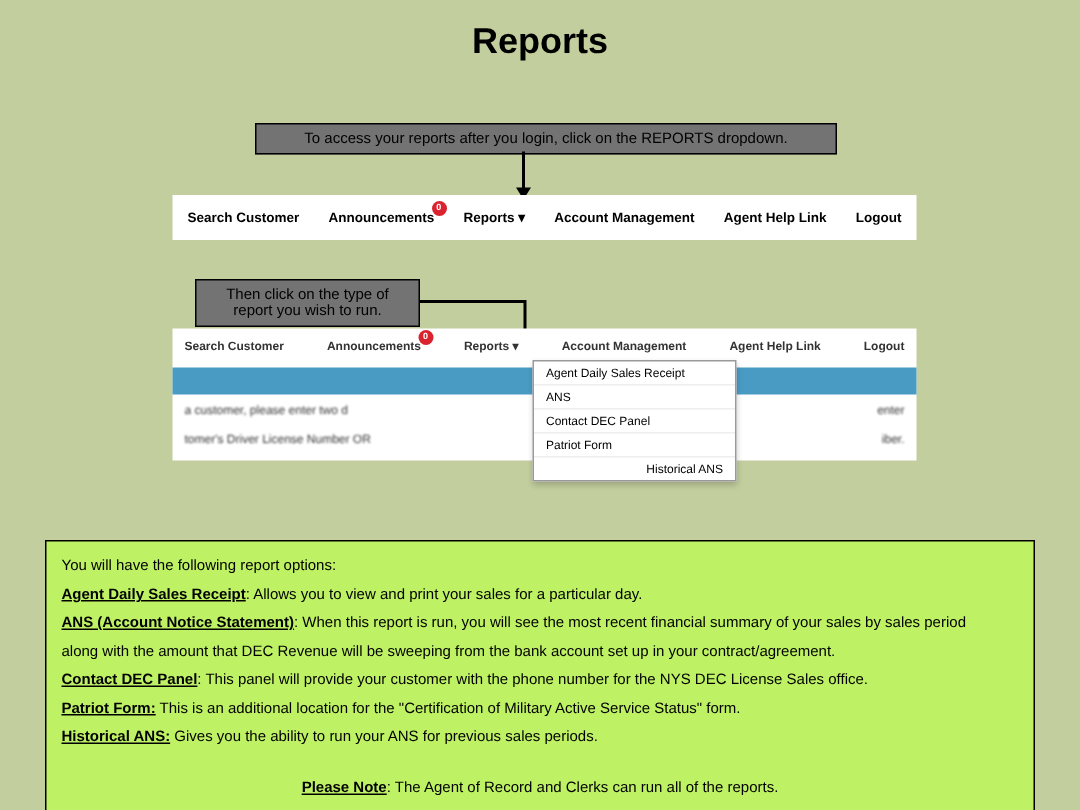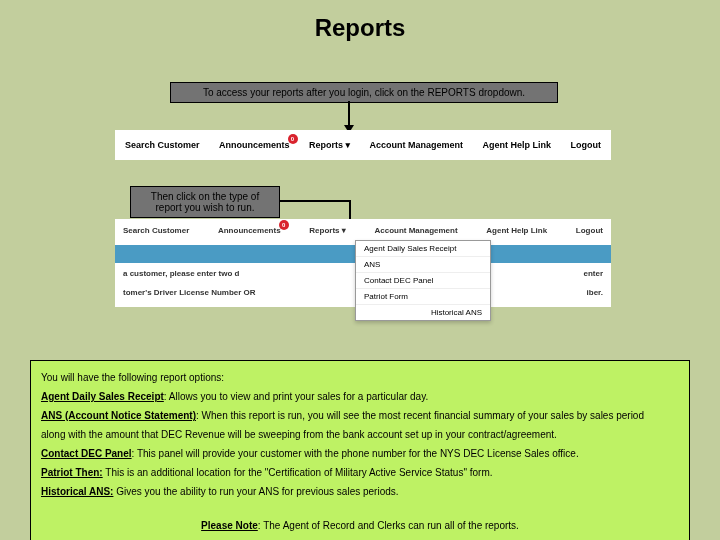--- a/index.html
+++ b/index.html
@@ -128,21 +128,20 @@
     background: #4a9bc4;
     margin-top: 4px;
   }
   .blurtext {
     font-size: 8px;
     color: #333;
     padding: 6px 8px 10px 8px;
     filter: blur(0.6px);
     display: flex;
     justify-content: space-between;
-    font-weight: bold;
   }
   .dropdown {
     position: absolute;
     left: 355px;
     top: 240px;
     width: 136px;
     background: #fff;
     border: 1px solid #999;
     font-size: 8px;
     box-shadow: 0 2px 4px rgba(0,0,0,0.2);
@@ -228,16 +227,16 @@
   <div class="dd-item">Patriot Form</div>
   <div class="dd-item">Historical ANS</div>
 </div>
 
 <div class="footer-box">
   <p>You will have the following report options:</p>
   <p><span class="b u">Agent Daily Sales Receipt</span><span>: Allows you to view and print your sales for a particular day.</span></p>
   <p><span class="b u">ANS (Account Notice Statement)</span><span>: When this report is run, you will see the most recent financial summary of your sales by sales period</span></p>
   <p>along with the amount that DEC Revenue will be sweeping from the bank account set up in your contract/agreement.</p>
   <p><span class="b u">Contact DEC Panel</span><span>: This panel will provide your customer with the phone number for the NYS DEC License Sales office.</span></p>
-  <p><span class="b u">Patriot Then:</span><span> This is an additional location for the "Certification of Military Active Service Status" form.</span></p>
+  <p><span class="b u">Patriot Form:</span><span> This is an additional location for the "Certification of Military Active Service Status" form.</span></p>
   <p><span class="b u">Historical ANS:</span><span> Gives you the ability to run your ANS for previous sales periods.</span></p>
   <p class="note"><span class="b u">Please Note</span><span>: The Agent of Record and Clerks can run all of the reports.</span></p>
 </div>
 
 </body></html>

